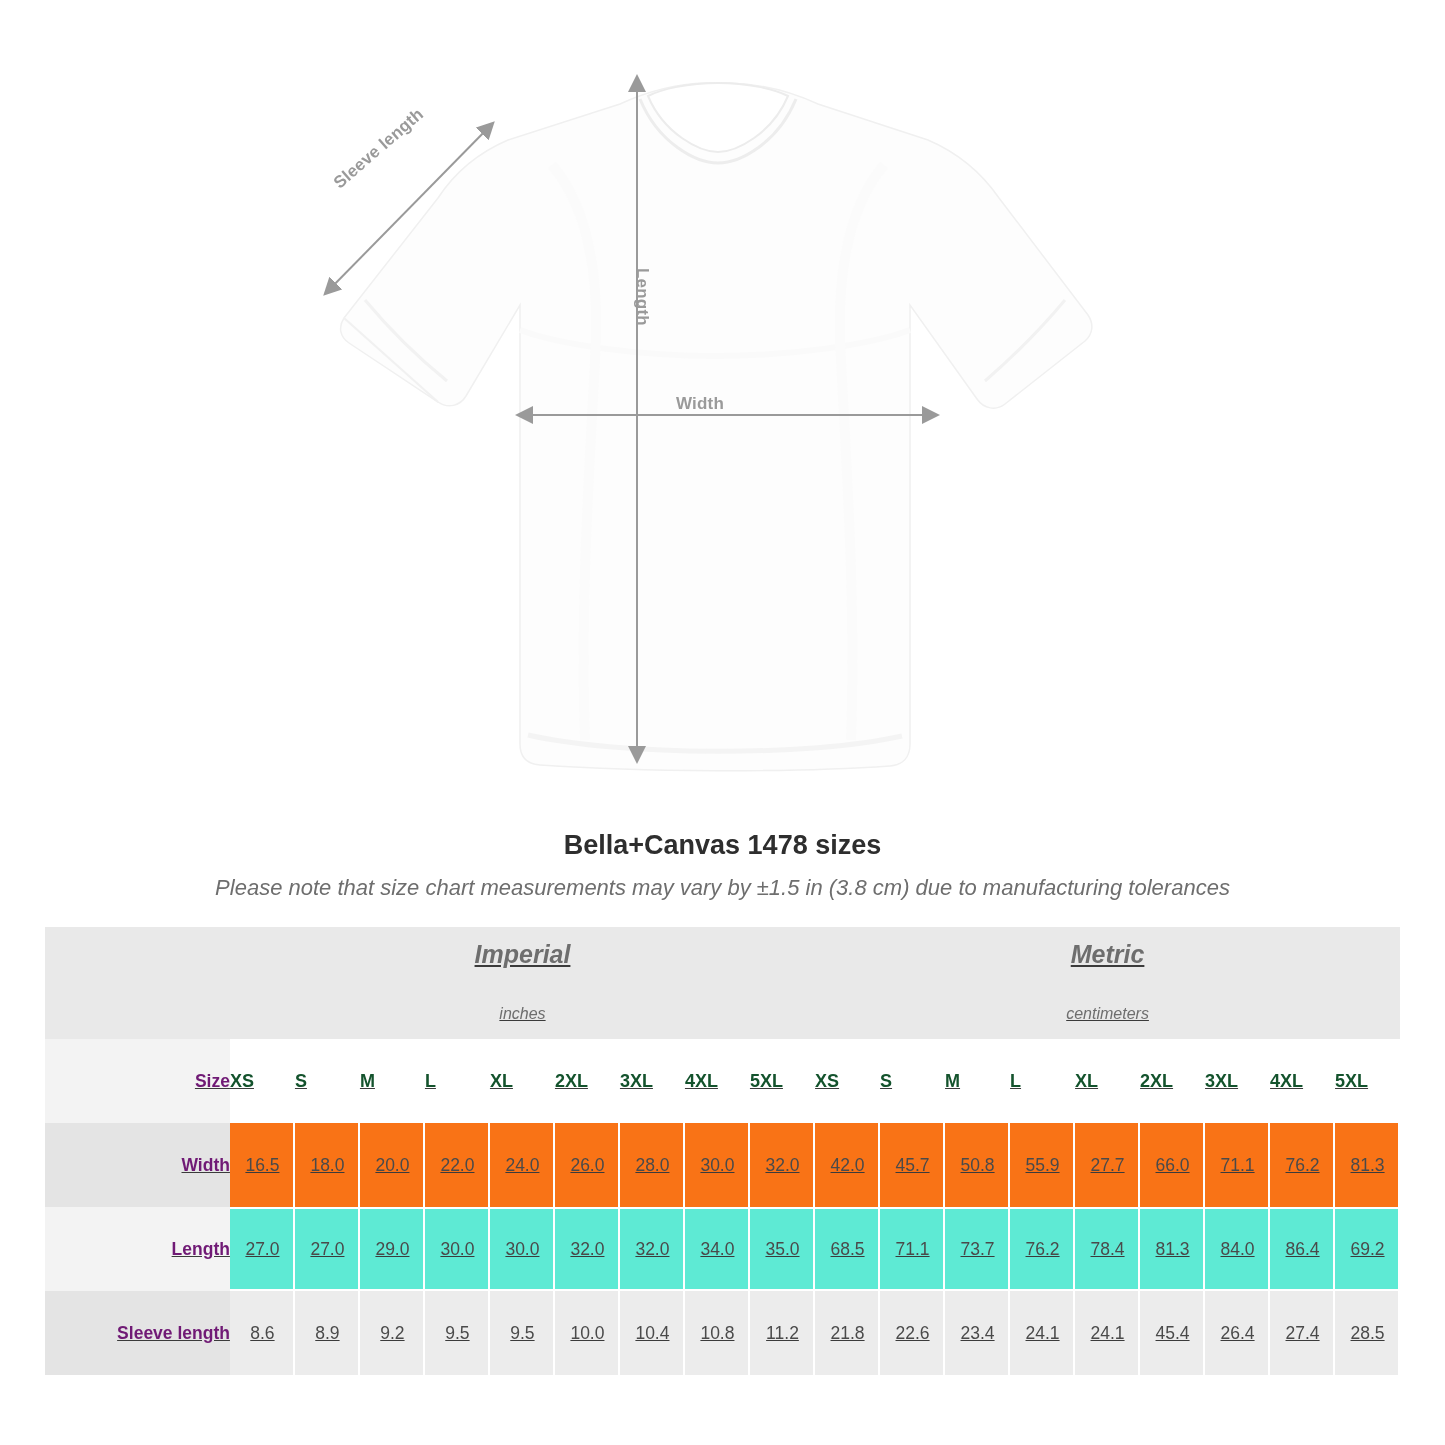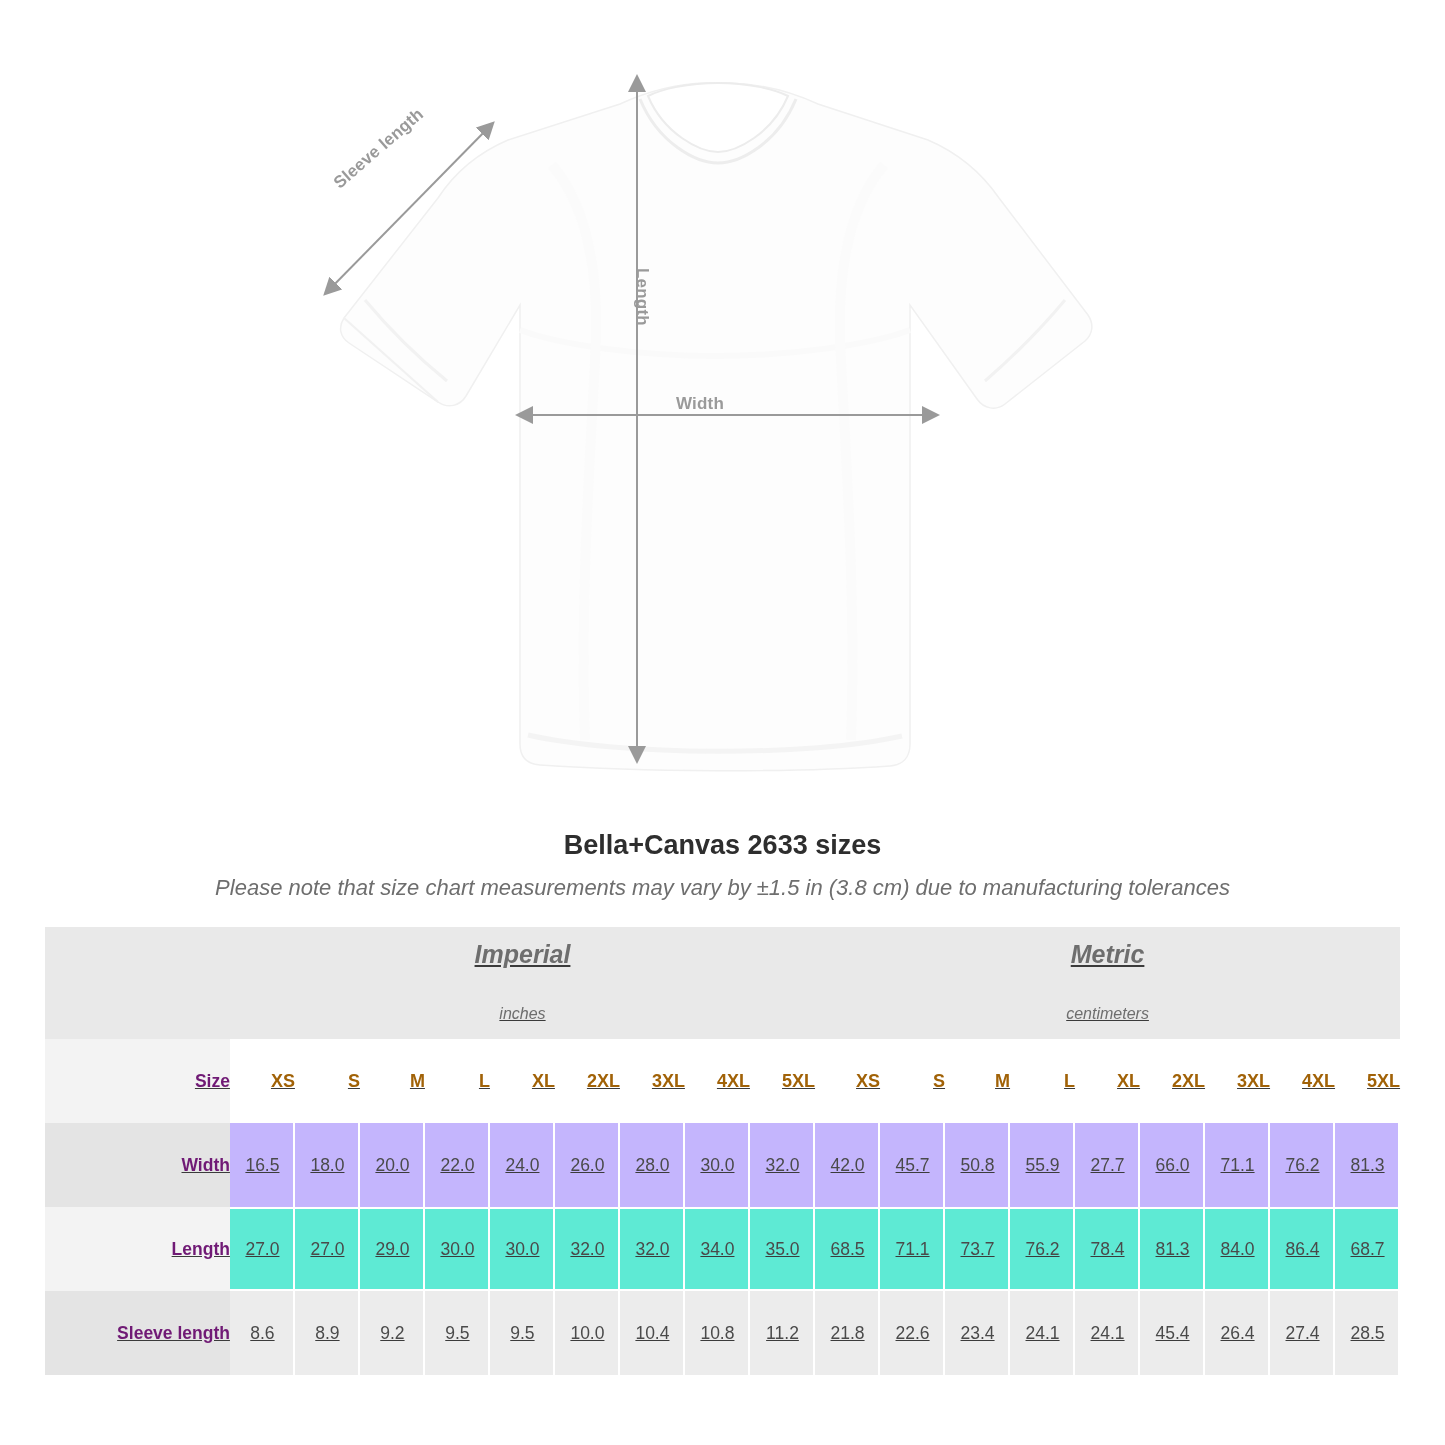--- a/index.html
+++ b/index.html
@@ -116,37 +116,37 @@
   .row-head {
     height: 84px;
     text-align: right;
     vertical-align: middle;
     font-weight: bold;
     font-size: 17.5px;
     color: #701a75;
   }
   .col-label {
     height: 84px;
-    text-align: right;
+    text-align: left;
     vertical-align: middle;
     font-weight: bold;
     font-size: 18px;
-    color: #a16207;
+    color: #14532d;
   }
   .cell {
     height: 84px;
     text-align: center;
     vertical-align: middle;
     font-size: 17.5px;
     color: #4a4a4a;
   }
 
   
   tr.r-size td { background: #ffffff; }
-  tr.r-width td { background: #c4b5fd; }
+  tr.r-width td { background: #f97316; }
   tr.r-length td { background: #5eead4; }
   tr.r-sleeve td { background: #ececec; }
 
   tr.r-size td.label-col,
   tr.r-length td.label-col { background: #f3f3f3; }
   tr.r-width td.label-col,
   tr.r-sleeve td.label-col { background: #e4e4e4; }
 
   
   td.cell, td.col-label {
@@ -224,21 +224,21 @@
         <line x1="519" y1="415" x2="936" y2="415" stroke="#9a9a9a" stroke-width="2" marker-start="url(#arrowStart)" marker-end="url(#arrowEnd)"></line>
       </g>
     </svg>
 
     <div class="dim-label" id="label-sleeve">Sleeve length</div>
     <div class="dim-label" id="label-length">Length</div>
     <div class="dim-label" id="label-width">Width</div>
   </div>
 
   <div class="table-block">
-    <div class="chart-title">Bella+Canvas 2633 sizes</div>
+    <div class="chart-title">Bella+Canvas 1478 sizes</div>
     <div class="chart-note">Please note that size chart measurements may vary by ±1.5 in (3.8 cm) due to manufacturing tolerances</div>
 
     <table class="size-table">
       <colgroup id="tbl-cols">
           <col style="width: 185px;">
           <col style="width: 65px;">
           <col style="width: 65px;">
           <col style="width: 65px;">
           <col style="width: 65px;">
           <col style="width: 65px;">
@@ -322,21 +322,21 @@
             <td class="cell">34.0</td>
             <td class="cell">35.0</td>
             <td class="cell">68.5</td>
             <td class="cell">71.1</td>
             <td class="cell">73.7</td>
             <td class="cell">76.2</td>
             <td class="cell">78.4</td>
             <td class="cell">81.3</td>
             <td class="cell">84.0</td>
             <td class="cell">86.4</td>
-            <td class="cell">68.7</td>
+            <td class="cell">69.2</td>
           </tr>
           <tr class="r-sleeve">
             <td class="row-head label-col">Sleeve length</td>
             <td class="cell">8.6</td>
             <td class="cell">8.9</td>
             <td class="cell">9.2</td>
             <td class="cell">9.5</td>
             <td class="cell">9.5</td>
             <td class="cell">10.0</td>
             <td class="cell">10.4</td>

